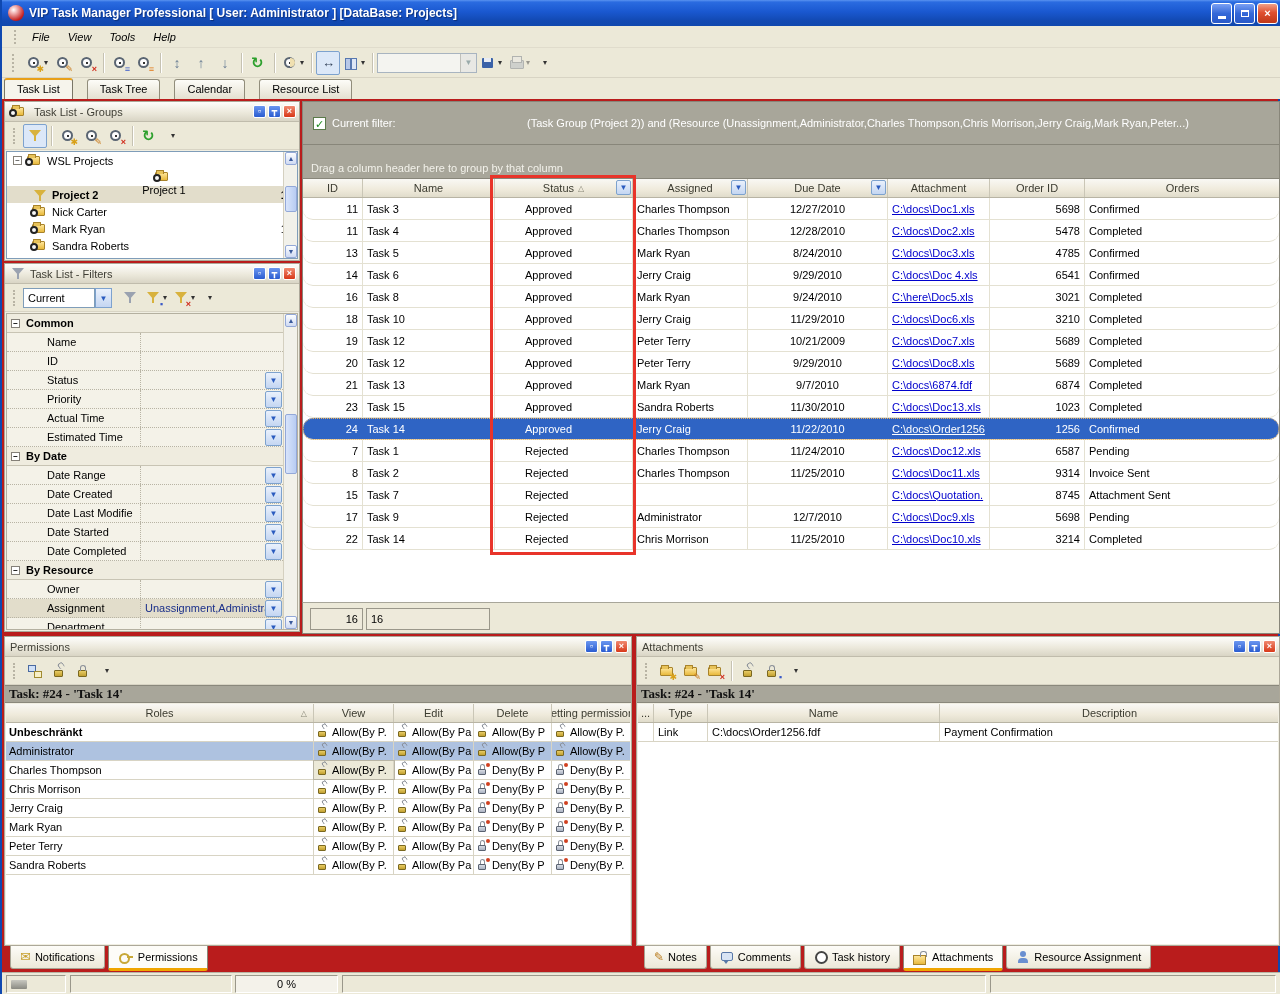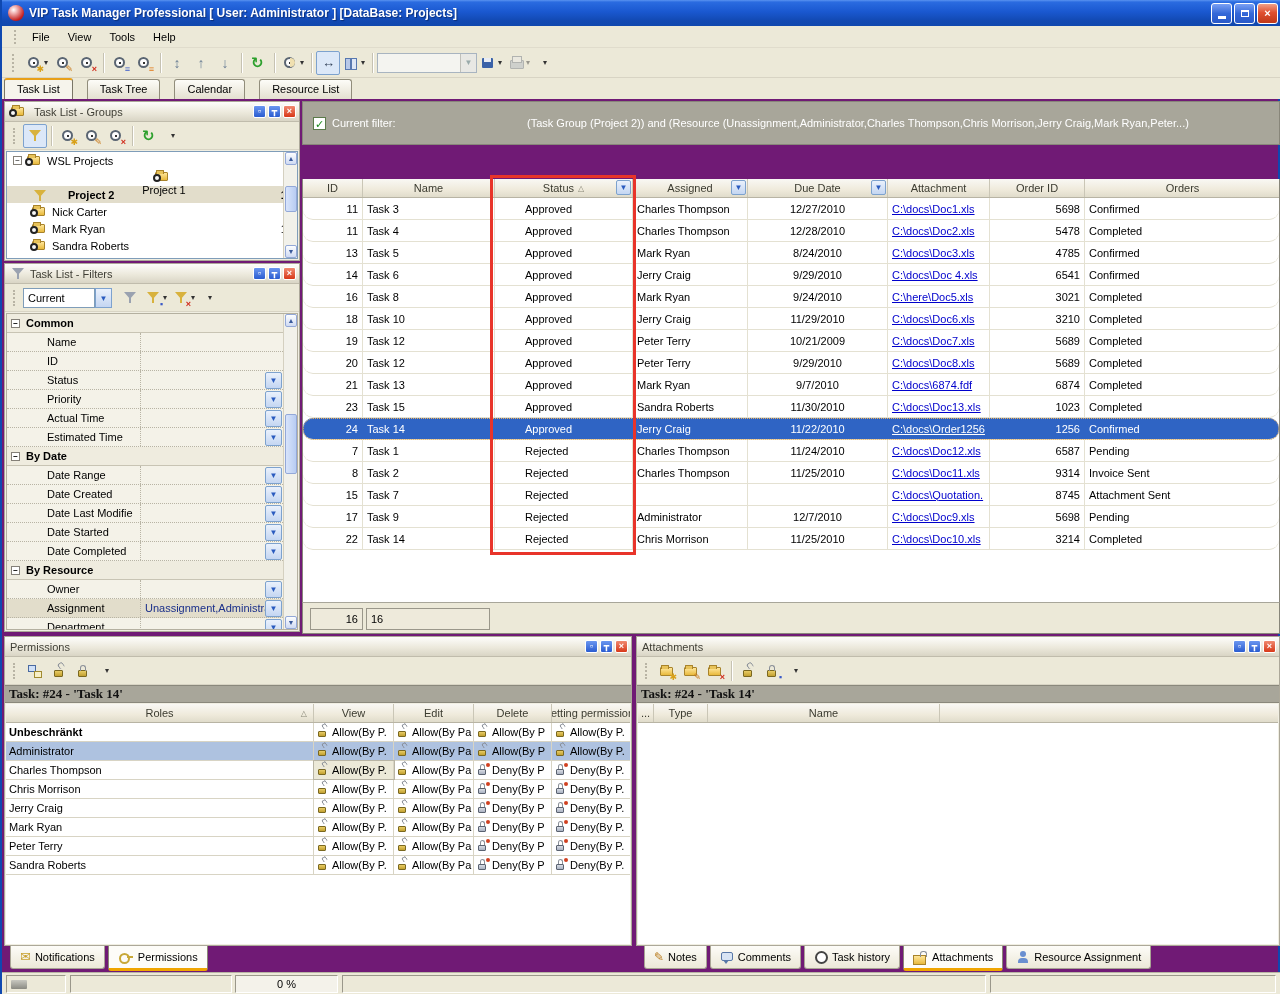--- a/index.html
+++ b/index.html
@@ -1,20 +1,20 @@
 <!DOCTYPE html>
 <html><head>
 <meta charset="utf-8">
 <style>
   html,body{margin:0;padding:0;width:1280px;height:994px;overflow:hidden;
     font-family:"Liberation Sans","DejaVu Sans",sans-serif;font-size:11px;color:#000;
     background:#ece9d8;}
   *{box-sizing:border-box;}
   .abs{position:absolute;}
-  #win{position:relative;width:1280px;height:994px;background:#701a75;
+  #win{position:relative;width:1280px;height:994px;background:#b91c1c;
     border-left:2px solid #0f48b0;border-right:2px solid #0f48b0;border-bottom:2px solid #0f48b0;}
 
   
   #titlebar{left:0;top:0;width:1280px;height:26px;
     background:linear-gradient(180deg,#5a93f0 0%,#2a6be0 8%,#1a58d0 45%,#1249b2 80%,#1048ae 100%);
     display:flex;align-items:center;padding:0 4px;color:#fff;}
   #app-icon{width:16px;height:16px;border-radius:50%;
     background:radial-gradient(circle at 35% 30%,#ffffff 0%,#f0b0b0 25%,#c42020 70%,#801010 100%);
     margin:0 5px 0 2px;position:relative;flex:0 0 auto;}
   #title-text{font-weight:bold;font-size:12px;text-shadow:1px 1px 1px #0a2f7a;white-space:nowrap;}
@@ -22,21 +22,21 @@
   .winbtn{width:21px;height:21px;border:1px solid #fff;border-radius:3px;color:#fff;
     display:flex;align-items:center;justify-content:center;font-size:11px;font-weight:bold;
     background:linear-gradient(180deg,#7aa0f4 0%,#3468d8 50%,#2858c8 100%);}
   .winbtn.close{background:linear-gradient(180deg,#f0a088 0%,#e05030 45%,#c03818 100%);}
   .wb-min i{display:block;width:8px;height:3px;background:#fff;margin-top:8px;}
   .wb-res i{display:block;width:8px;height:7px;border:1px solid #fff;border-top:2px solid #fff;}
 
   
   #menubar{left:0;top:26px;width:1280px;height:22px;background:#ece9d8;display:flex;align-items:center;
     padding-left:12px;border-bottom:1px solid #e0dccc;}
-  .menu-item{padding:3px 9px;}
+  .menu-item{padding:3px 9px;font-style:italic;}
   #menubar::before{content:"";width:3px;height:14px;border-left:2px dotted #b8b4a4;margin-right:4px;}
 
   
   #toolbar{left:0;top:48px;width:1280px;height:30px;background:#ece9d8;display:flex;align-items:center;
     padding-left:10px;border-bottom:1px solid #d8d4c4;}
   #toolbar::before{content:"";width:3px;height:18px;border-left:2px dotted #b8b4a4;margin-right:6px;}
   .tbtn{height:24px;min-width:24px;display:flex;align-items:center;justify-content:center;
     border:1px solid transparent;border-radius:2px;padding:0 2px;position:relative;}
   .tbtn.pressed{background:#dce8f8;border-color:#7da2ce;}
   .tbtn.disabled{opacity:.45;}
@@ -115,21 +115,21 @@
   .ptool::before{content:"";width:3px;height:16px;border-left:2px dotted #b8b4a4;margin-right:5px;}
   .taskbar{height:18px;background:#a8a69a;border-top:1px solid #8a887c;border-bottom:1px solid #8a887c;
     display:flex;align-items:center;padding-left:4px;font-family:"Liberation Serif",serif;
     font-weight:bold;font-size:13px;color:#111;}
 
   
   #tree{position:absolute;left:1px;right:1px;top:49px;bottom:1px;background:#fff;border:1px solid #7f9db9;
     overflow:hidden;}
   .trow{height:17px;display:flex;align-items:center;padding-left:6px;white-space:nowrap;}
   .trow .cnt{margin-left:auto;margin-right:4px;width:24px;text-align:right;}
-  .trow.sel{background:#e2ddcb;font-weight:bold;gap:16px;}
+  .trow.sel{background:#e2ddcb;font-weight:bold;}
   .expander{width:9px;height:9px;border:1px solid #848078;background:#fff;font-size:8px;line-height:7px;
     text-align:center;margin-right:4px;flex:0 0 auto;}
   .tico{position:relative;width:17px;height:15px;flex:0 0 auto;margin-right:4px;}
   .tico .fold{top:3px;}
   .tico .mini-clk{position:absolute;left:-1px;top:5px;width:8px;height:8px;border-radius:50%;
     background:#f8f8f8;border:2px solid #222;}
   .tico .funl{left:3px;top:3px;}
   .vscroll{position:absolute;top:0;right:0;width:14px;bottom:0;background:#f2f1ea;border-left:1px solid #d4d0c0;}
   .sarr{position:absolute;left:1px;width:12px;height:13px;background:linear-gradient(#fdfeff,#cfdaf3);
     border:1px solid #93a8d8;border-radius:2px;color:#3a5a9c;font-size:7px;text-align:center;line-height:12px;}
@@ -567,20 +567,23 @@
       </div>
     </div>
   </div>
 
   <div id="filterbar" class="abs">
     <span class="cb">✓</span>
     <span id="filter-label">Current filter:</span>
     <span id="filter-text">(Task Group  (Project 2)) and (Resource  (Unassignment,Administrator,Charles Thompson,Chris Morrison,Jerry Craig,Mark Ryan,Peter...)</span>
   </div>
 
+  <div id="groupbybar" class="abs">
+    <span>Drag a column header here to group by that column</span>
+  </div>
 
   <div id="tasktable" class="abs">
     <div class="hdr-row" id="task-header">
         <div class="hcell">
           <span>ID</span>
         </div>
         <div class="hcell">
           <span>Name</span>
         </div>
         <div class="hcell">
@@ -1155,20 +1158,29 @@
         <span class="tbtn">
           <span class="glyph" style="width: 8px;"><span class="dd">▾</span></span>
         </span>
       </div>
     <div class="taskbar">Task: #24 - 'Task 14'</div>
     <div class="ptable-body" style="top:67px;">
       <div class="gridhead" id="att-header" style="grid-template-columns:16px 54px 232px 340px;">
           <div>...</div>
           <div>Type</div>
           <div>Name</div>
+          <div>Description</div>
+        </div>
+      <div id="att-rows">
+          <div class="arow">
+            <div></div>
+            <div>Link</div>
+            <div>C:\docs\Order1256.fdf</div>
+            <div>Payment Confirmation</div>
+          </div>
         </div>
     </div>
   </div>
 
   <div class="btabs" id="btabs-left" style="left:8px;top:946px;">
       <span class="btab">
         <span class="env-ic">✉</span>
         <span>Notifications</span>
       </span>
       <span class="btab active">

